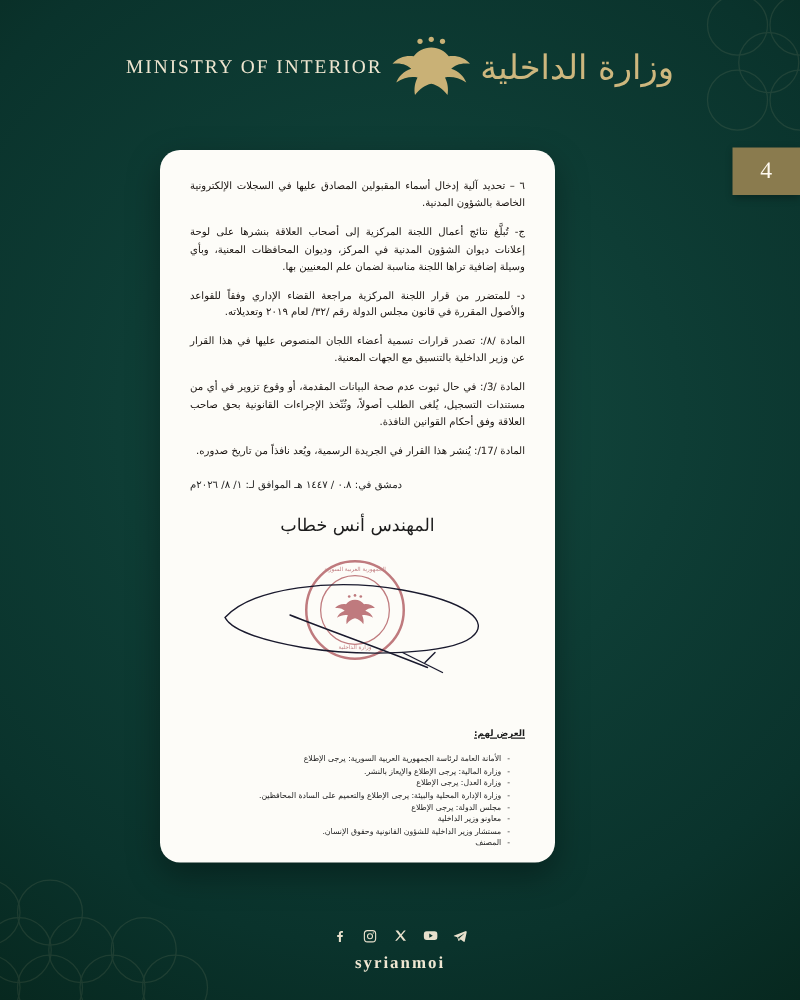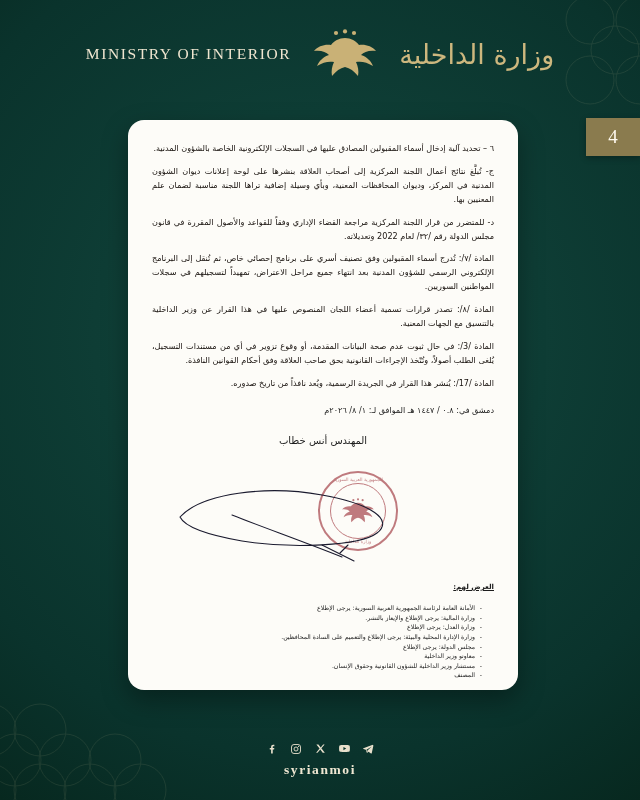--- a/index.html
+++ b/index.html
@@ -47,21 +47,21 @@
     position: relative;
     height: 108px;
     display: flex;
     align-items: center;
     justify-content: center;
     gap: 0px;
   }
   .header-inner {
     display: flex;
     align-items: center;
-    gap: 21px;
+    gap: 6px;
   }
   .ministry-en {
     color: #efe6d0;
     font-size: 15.5px;
     letter-spacing: 1.6px;
     font-family: "Liberation Serif", serif;
     white-space: nowrap;
   }
   .eagle-wrap {
     width: 66px;
@@ -94,21 +94,21 @@
     font-size: 19px;
     font-family: "Liberation Serif", serif;
     box-shadow: 0 2px 6px rgba(0,0,0,0.3);
   }
 
   
   .doc-card {
     position: absolute;
     left: 128px;
     top: 120px;
-    width: 390px;
+    width: 316px;
     height: 570px;
     background: #fdfcf8;
     border-radius: 16px;
     box-shadow: 0 10px 26px rgba(0,0,0,0.35);
     padding: 22px 24px 14px 24px;
     box-sizing: border-box;
     overflow: hidden;
     direction: rtl;
     color: #1c1c1c;
     font-family: "DejaVu Sans", sans-serif;
@@ -124,26 +124,26 @@
   }
 
   .sign-block {
     margin-top: 18px;
     text-align: center;
     position: relative;
     height: 150px;
   }
   .date-line {
     font-size: 8.1px;
-    text-align: right;
+    text-align: left;
     margin: 14px 0 16px 0;
     letter-spacing: 0.2px;
   }
   .sig-name {
-    font-size: 10px;
+    font-size: 14px;
     font-family: "DejaVu Sans", sans-serif;
     text-align: center;
     line-height: 1.6;
     position: relative;
     z-index: 3;
   }
   .sig-name .nm { display:block; }
   .sig-name .ttl { display:block; font-weight: bold; }
 
   
@@ -314,22 +314,21 @@
       <div class="ministry-ar">وزارة الداخلية</div>
     </div>
   </div>
 
   <div class="page-tab">4</div>
 
   <div class="doc-card">
     <div class="doc-body">
       <p>٦ – تحديد آلية إدخال أسماء المقبولين المصادق عليها في السجلات الإلكترونية الخاصة بالشؤون المدنية.</p>
       <p>ج- تُبلَّغ نتائج أعمال اللجنة المركزية إلى أصحاب العلاقة بنشرها على لوحة إعلانات ديوان الشؤون المدنية في المركز، وديوان المحافظات المعنية، وبأي وسيلة إضافية تراها اللجنة مناسبة لضمان علم المعنيين بها.</p>
-      <p>د- للمتضرر من قرار اللجنة المركزية مراجعة القضاء الإداري وفقاً للقواعد والأصول المقررة في قانون مجلس الدولة رقم /٣٢/ لعام 2022 وتعديلاته.</p>
-      <p>المادة /٧/: تُدرج أسماء المقبولين وفق تصنيف أسري على برنامج إحصائي خاص، ثم تُنقل إلى البرنامج الإلكتروني الرسمي للشؤون المدنية بعد انتهاء جميع مراحل الاعتراض، تمهيداً لتسجيلهم في سجلات المواطنين السوريين.</p>
+      <p>د- للمتضرر من قرار اللجنة المركزية مراجعة القضاء الإداري وفقاً للقواعد والأصول المقررة في قانون مجلس الدولة رقم /٣٢/ لعام ٢٠١٩ وتعديلاته.</p>
       <p>المادة /٨/: تصدر قرارات تسمية أعضاء اللجان المنصوص عليها في هذا القرار عن وزير الداخلية بالتنسيق مع الجهات المعنية.</p>
       <p>المادة /3/: في حال ثبوت عدم صحة البيانات المقدمة، أو وقوع تزوير في أي من مستندات التسجيل، يُلغى الطلب أصولاً، وتُتّخذ الإجراءات القانونية بحق صاحب العلاقة وفق أحكام القوانين النافذة.</p>
       <p>المادة /17/: يُنشر هذا القرار في الجريدة الرسمية، ويُعد نافذاً من تاريخ صدوره.</p>
     </div>
 
     <div class="date-line">دمشق في: ٠.٨ / ١٤٤٧ هـ الموافق لـ: ١/ ٨/ ٢٠٢٦م</div>
 
     <div class="sign-block">
       <div class="sig-name">
         <span class="nm">المهندس أنس خطاب</span>

